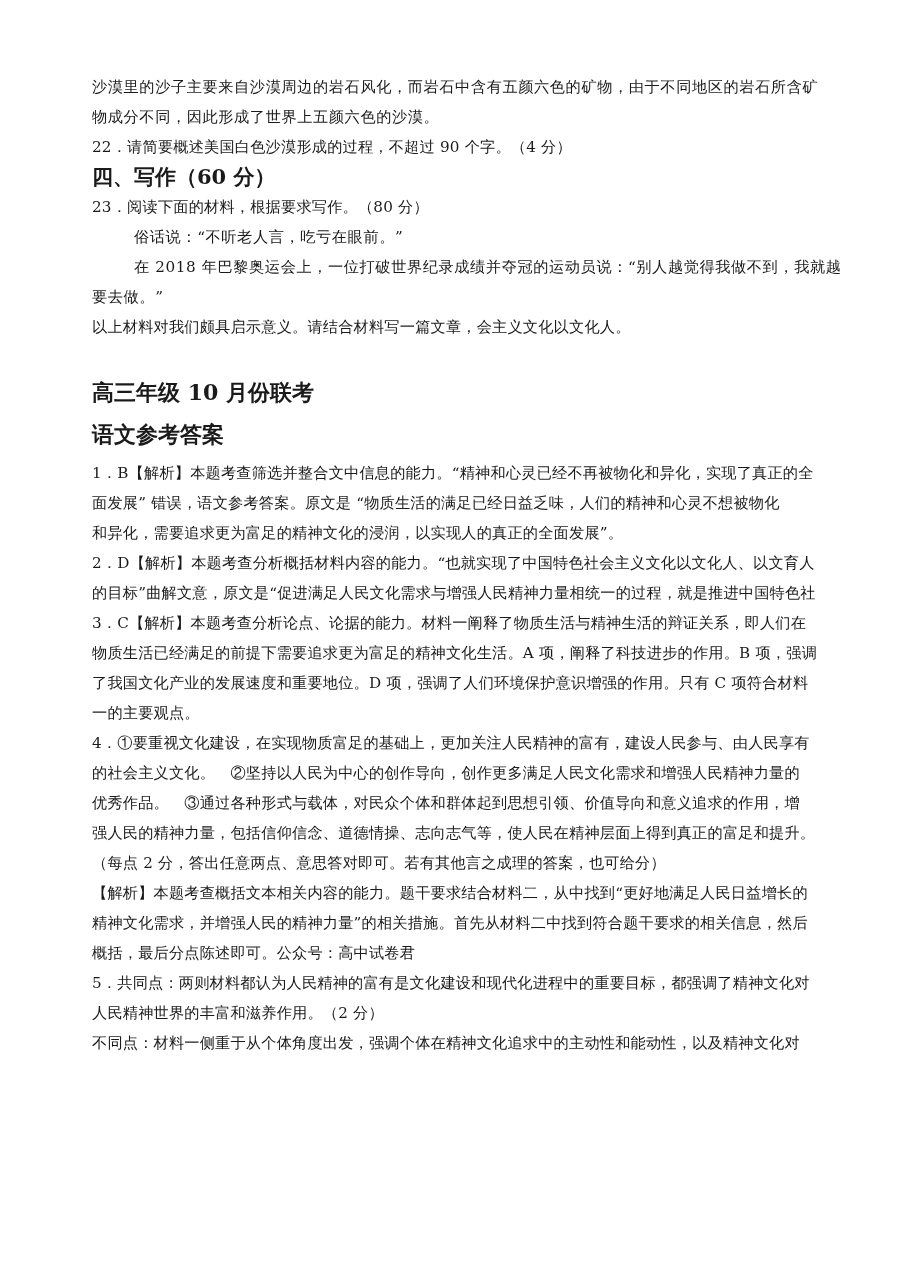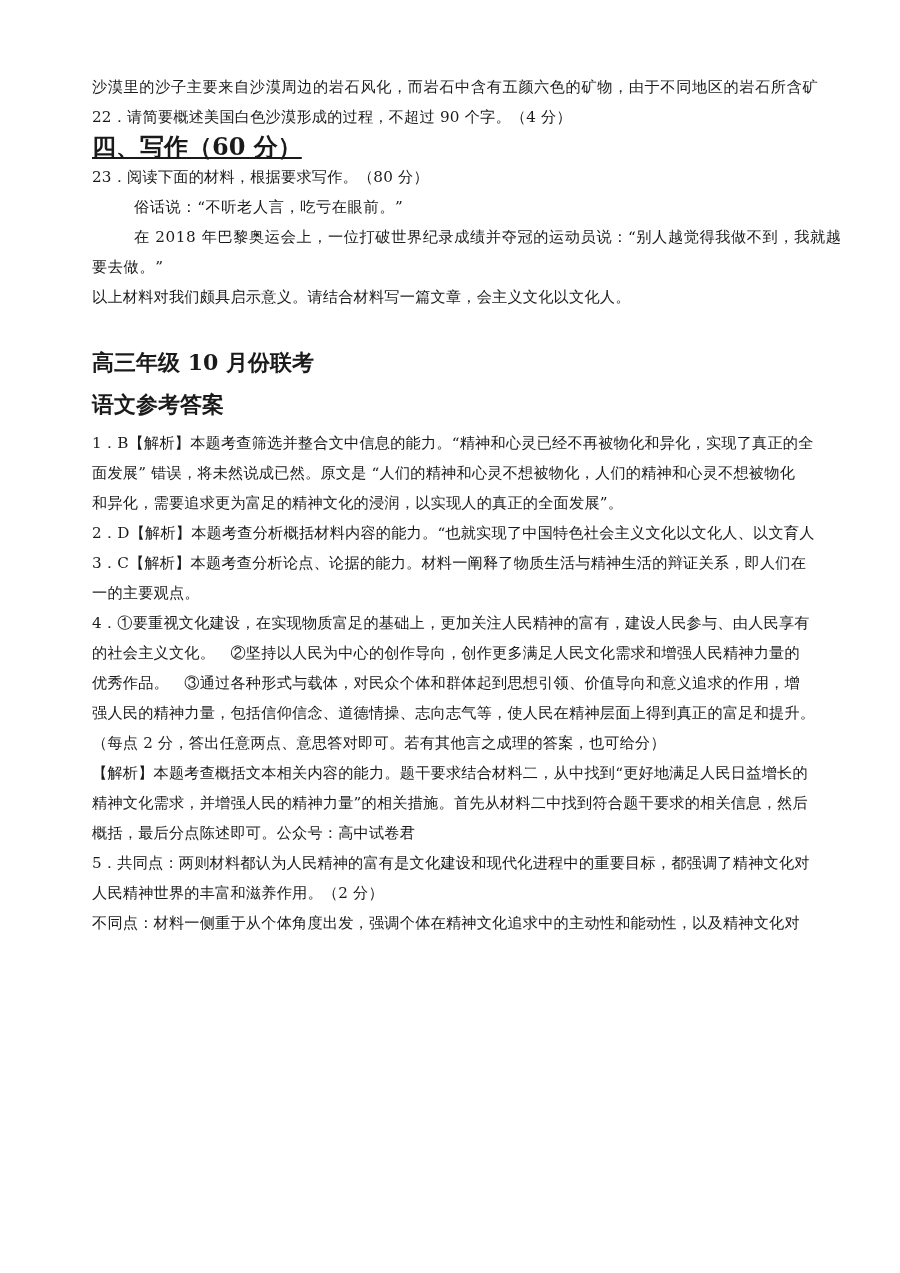--- a/index.html
+++ b/index.html
@@ -2,32 +2,33 @@
 <html><head>
 <meta charset="utf-8">
 <style>
   html, body { margin: 0; padding: 0; background: #ffffff; }
   body { width: 900px; height: 1273px; position: relative; overflow: hidden;
          font-family: "DejaVu Serif", "Liberation Serif", serif; color: #1a1a1a; }
   .page { position: absolute; left: 92px; top: 66px; width: 745px; margin-top: 6px; }
   .line { font-size: 15.2px; line-height: 30px; white-space: nowrap; letter-spacing: 0.2px; }
   .kai { font-family: "DejaVu Serif", serif; letter-spacing: 0.6px; }
   .indent { padding-left: 42px; }
-  .sec-head { font-size: 24px; font-weight: bold; line-height: 30px; text-decoration: underline; }
+  .sec-head { font-size: 21px; font-weight: bold; line-height: 30px; }
   .title { text-align: left; font-weight: bold; font-size: 22px; line-height: 40px; }
   .t1 { margin-top: 30px; }
   .t2 { margin-top: 2px; margin-bottom: 4px; }
 </style>
 </head>
 <body>
 
 <div class="page">
 
   <div>
     <div class="line kai">沙漠里的沙子主要来自沙漠周边的岩石风化，而岩石中含有五颜六色的矿物，由于不同地区的岩石所含矿</div>
+    <div class="line kai">物成分不同，因此形成了世界上五颜六色的沙漠。</div>
   </div>
 
 
   <div class="line">22．请简要概述美国白色沙漠形成的过程，不超过 90 个字。（4 分）</div>
 
   <div class="sec-head">四、写作（60 分）</div>
 
   <div class="line">23．阅读下面的材料，根据要求写作。（80 分）</div>
 
   <div class="line kai indent">俗话说：“不听老人言，吃亏在眼前。”</div>
@@ -38,30 +39,33 @@
   </div>
 
   <div class="line">以上材料对我们颇具启示意义。请结合材料写一篇文章，会主义文化以文化人。</div>
 
 
   <div class="title t1">高三年级 10 月份联考</div>
   <div class="title t2">语文参考答案</div>
 
   <div>
     <div class="line">1．B【解析】本题考查筛选并整合文中信息的能力。“精神和心灵已经不再被物化和异化，实现了真正的全</div>
-    <div class="line">面发展” 错误，将未然说成已然。原文是 “人们的精神和心灵不想被物化，人们的精神和心灵不想被物化</div>
+    <div class="line">面发展” 错误，语文参考答案。原文是 “物质生活的满足已经日益乏味，人们的精神和心灵不想被物化</div>
     <div class="line">和异化，需要追求更为富足的精神文化的浸润，以实现人的真正的全面发展”。</div>
   </div>
 
   <div>
     <div class="line">2．D【解析】本题考查分析概括材料内容的能力。“也就实现了中国特色社会主义文化以文化人、以文育人</div>
+    <div class="line">的目标”曲解文意，原文是“促进满足人民文化需求与增强人民精神力量相统一的过程，就是推进中国特色社</div>
   </div>
 
   <div>
     <div class="line">3．C【解析】本题考查分析论点、论据的能力。材料一阐释了物质生活与精神生活的辩证关系，即人们在</div>
+    <div class="line">物质生活已经满足的前提下需要追求更为富足的精神文化生活。A 项，阐释了科技进步的作用。B 项，强调</div>
+    <div class="line">了我国文化产业的发展速度和重要地位。D 项，强调了人们环境保护意识增强的作用。只有 C 项符合材料</div>
     <div class="line">一的主要观点。</div>
   </div>
 
   <div>
     <div class="line">4．①要重视文化建设，在实现物质富足的基础上，更加关注人民精神的富有，建设人民参与、由人民享有</div>
     <div class="line">的社会主义文化。　②坚持以人民为中心的创作导向，创作更多满足人民文化需求和增强人民精神力量的</div>
     <div class="line">优秀作品。　③通过各种形式与载体，对民众个体和群体起到思想引领、价值导向和意义追求的作用，增</div>
     <div class="line">强人民的精神力量，包括信仰信念、道德情操、志向志气等，使人民在精神层面上得到真正的富足和提升。</div>
     <div class="line">（每点 2 分，答出任意两点、意思答对即可。若有其他言之成理的答案，也可给分）</div>
   </div>

